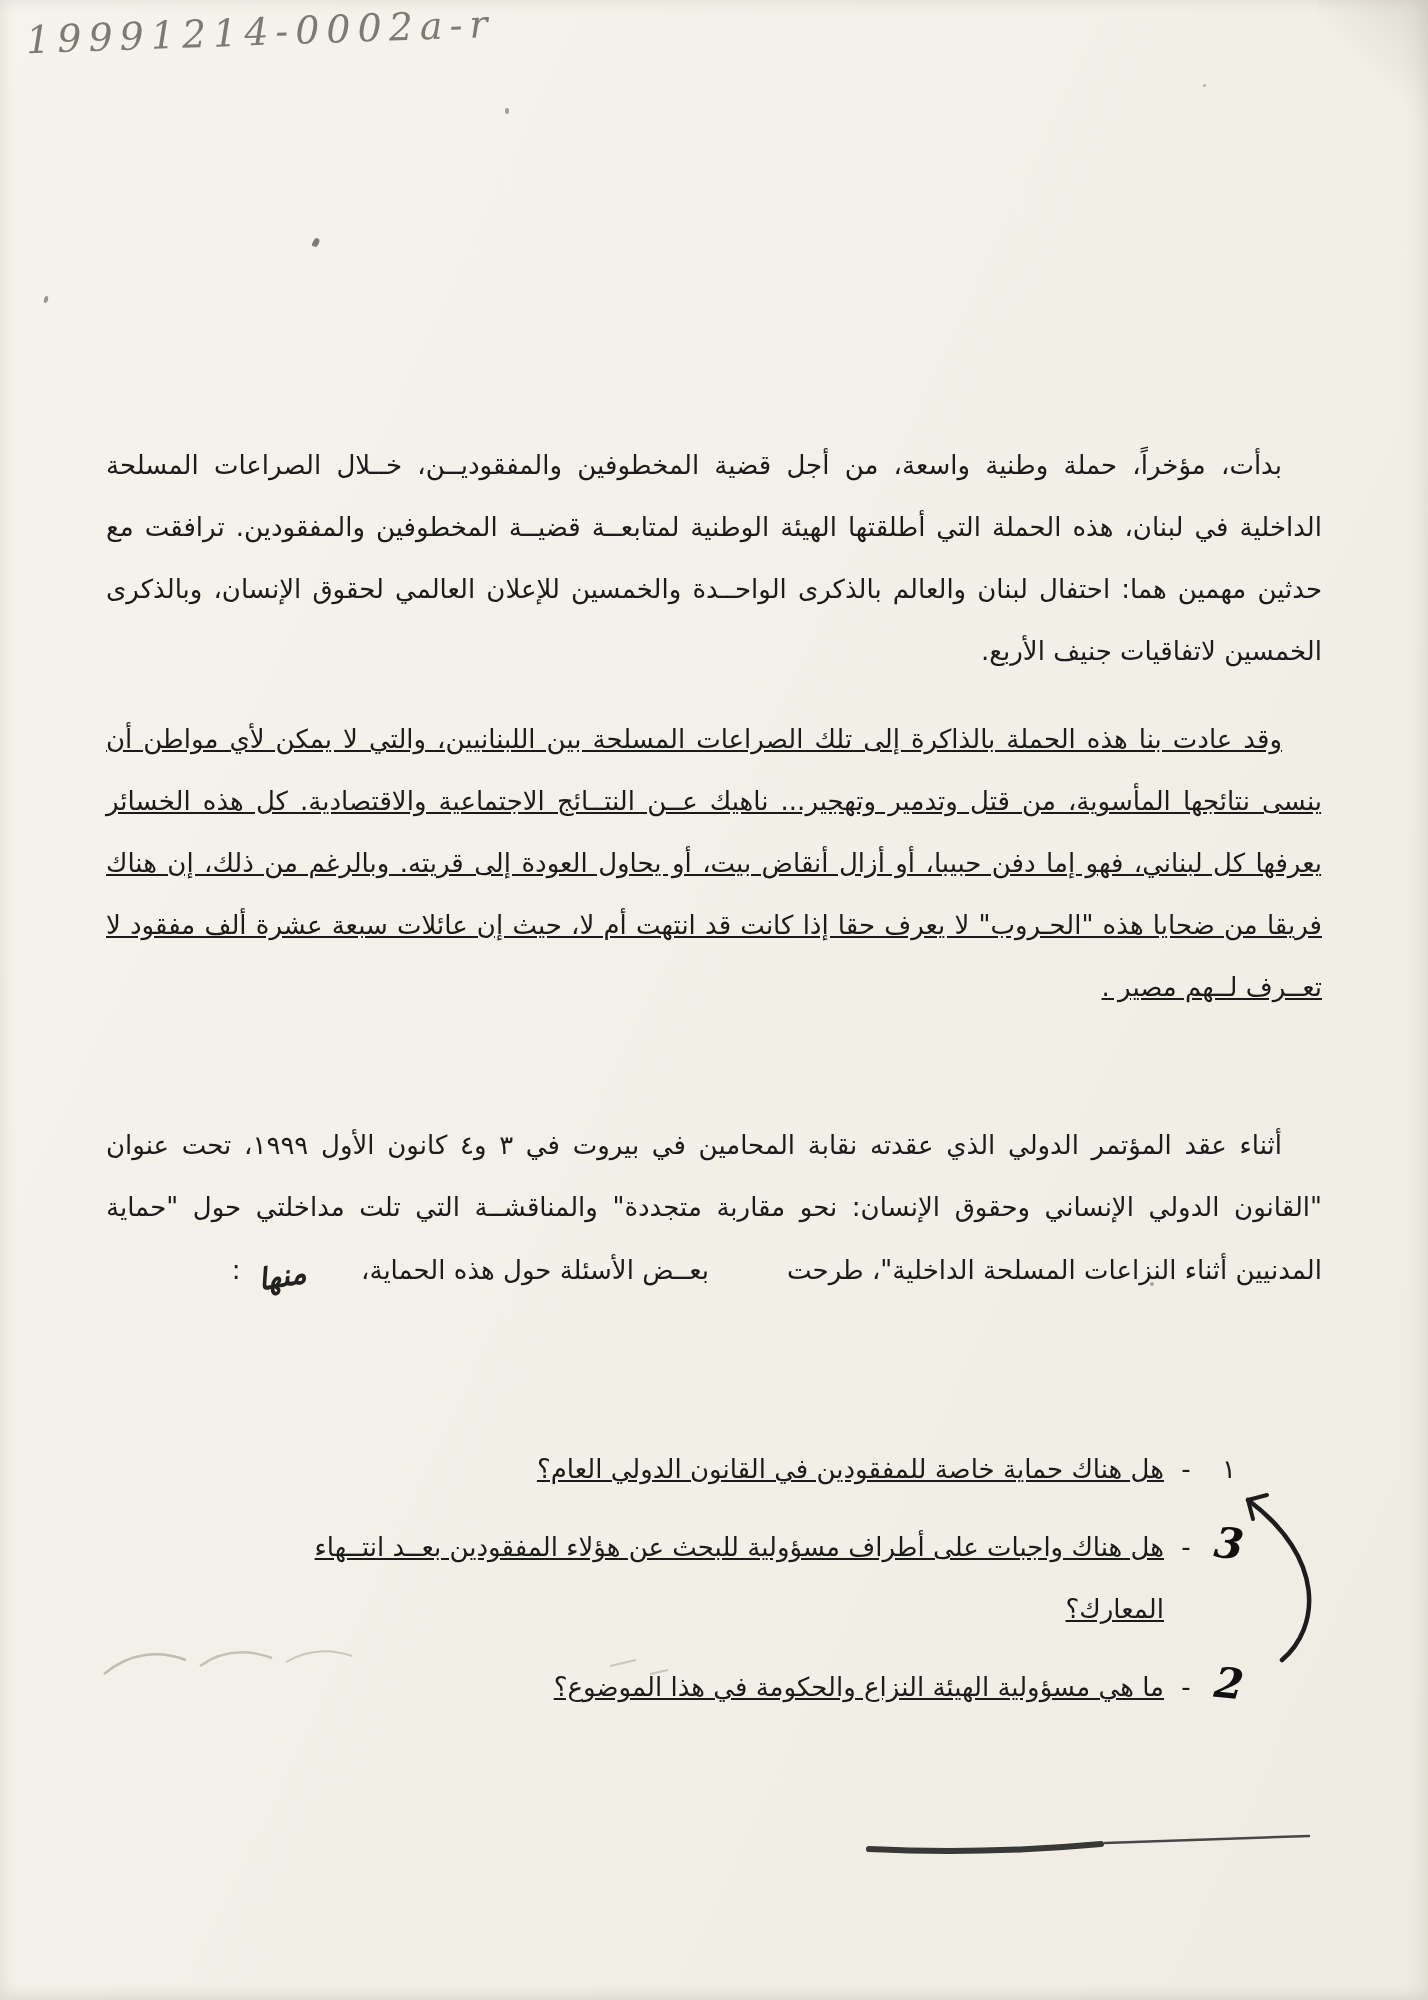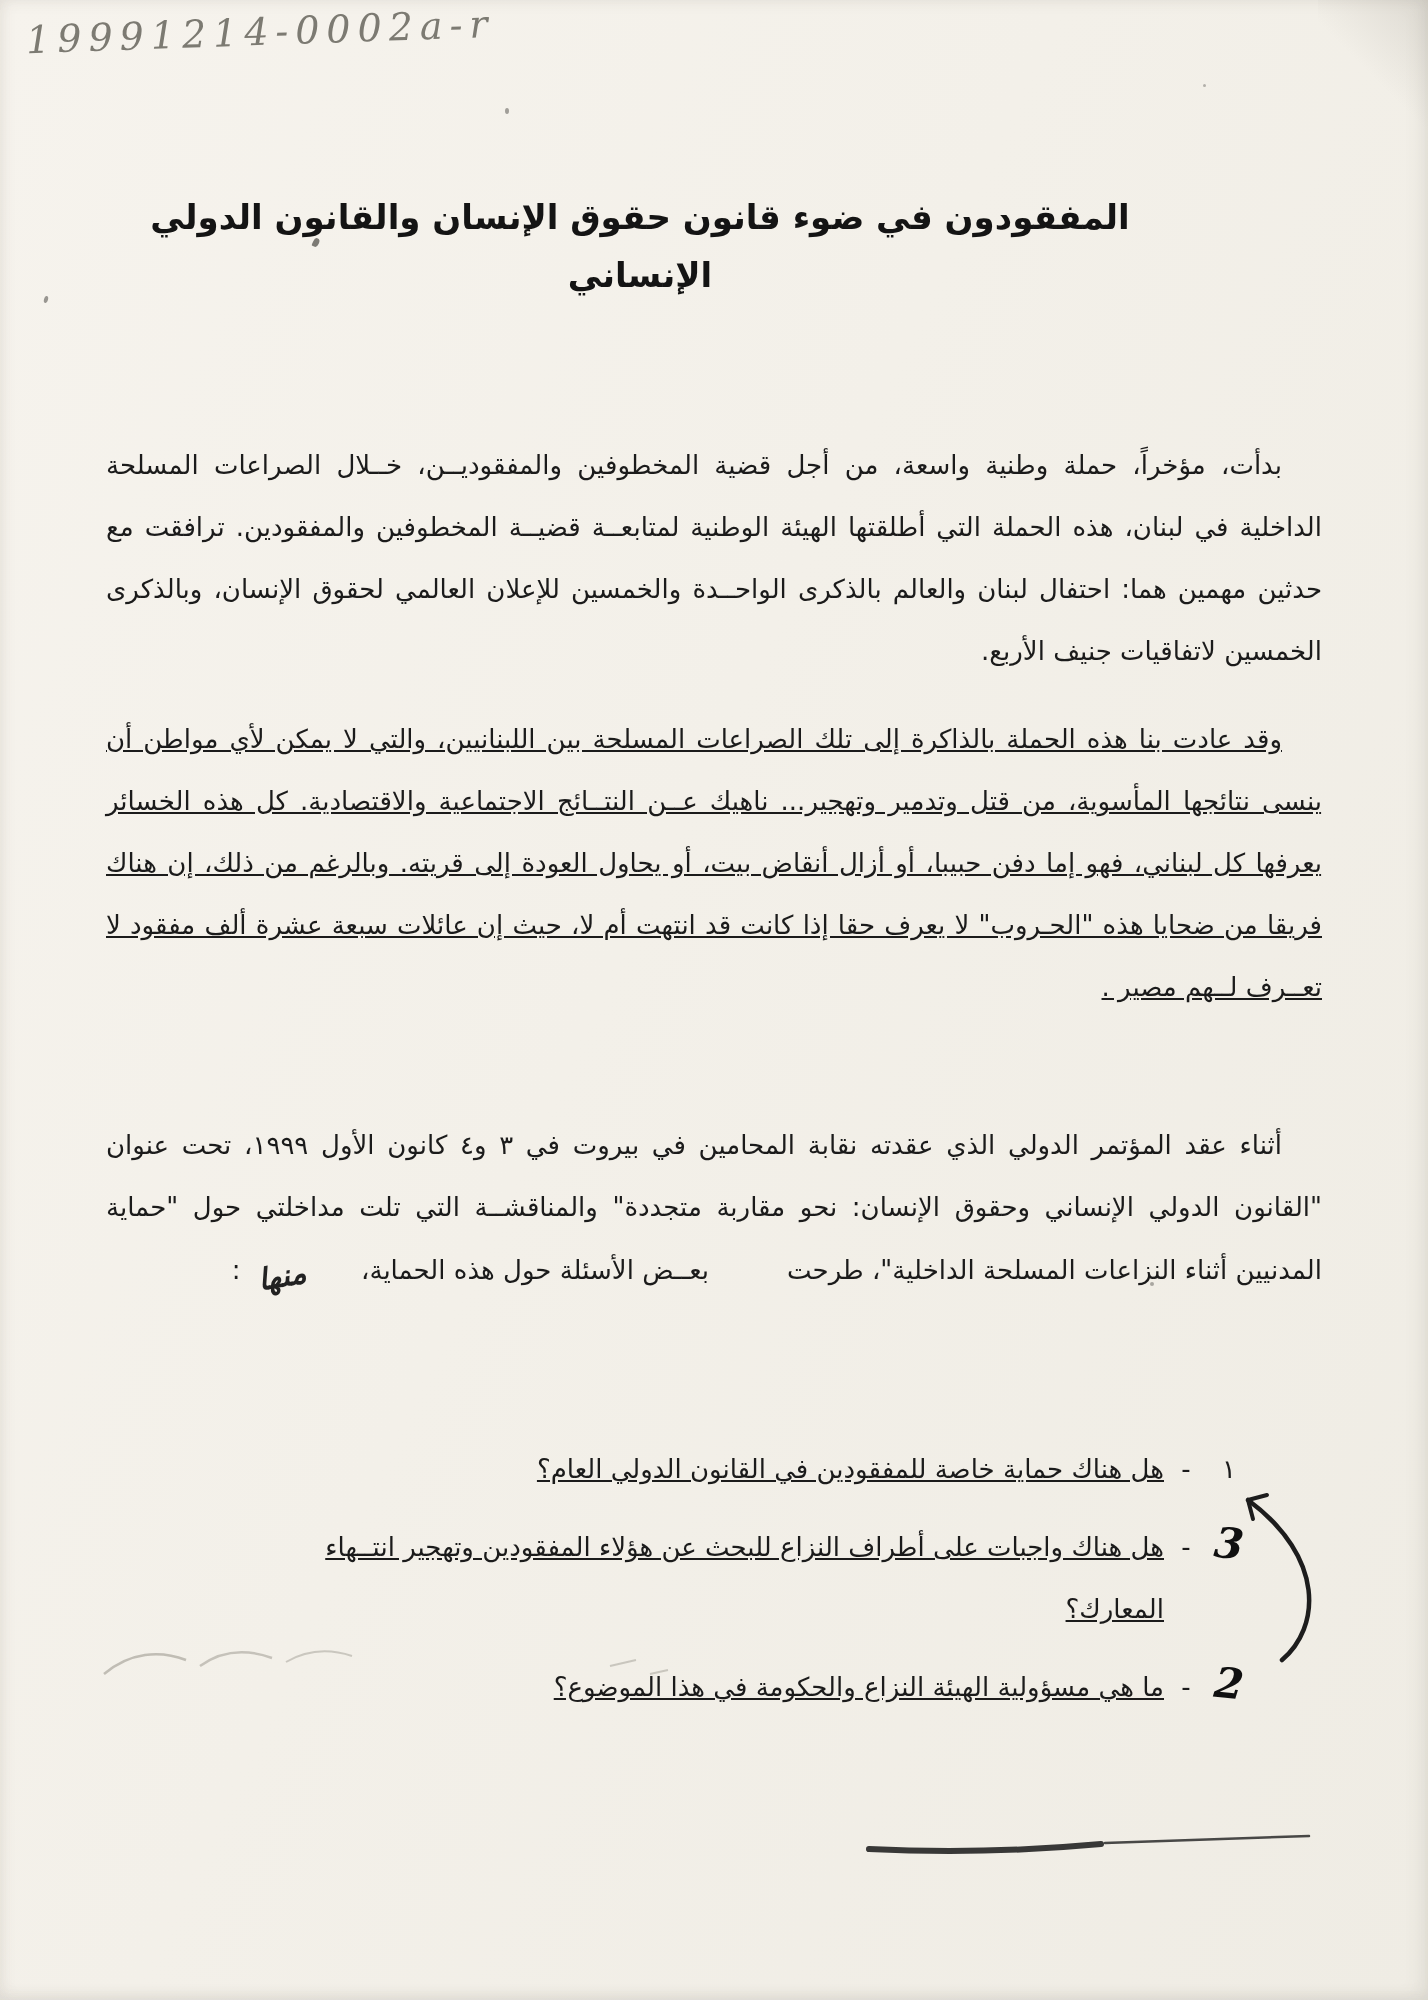--- a/index.html
+++ b/index.html
@@ -57,38 +57,37 @@
 </style>
 </head>
 <body>
 
 <div class="page">
 
   <div class="corner-shade"></div>
 
   <div class="hw-code">19991214-0002a-r</div>
 
-  <h1 class="doc-title">المفقودون في ضوء قانون حقوق الإنسان والقانون الدولي الإنساني</h1>
 
   <p class="para" id="p1">بدأت، مؤخراً، حملة وطنية واسعة، من أجل قضية المخطوفين والمفقوديــن، خــلال الصراعات المسلحة الداخلية في لبنان، هذه الحملة التي أطلقتها الهيئة الوطنية لمتابعــة قضيــة المخطوفين والمفقودين. ترافقت مع حدثين مهمين هما: احتفال لبنان والعالم بالذكرى الواحــدة والخمسين للإعلان العالمي لحقوق الإنسان، وبالذكرى الخمسين لاتفاقيات جنيف الأربع.</p>
 
   <p class="para" id="p2">وقد عادت بنا هذه الحملة بالذاكرة إلى تلك الصراعات المسلحة بين اللبنانيين، والتي لا يمكن لأي مواطن أن ينسى نتائجها المأسوية، من قتل وتدمير وتهجير... ناهيك عــن النتــائج الاجتماعية والاقتصادية. كل هذه الخسائر يعرفها كل لبناني، فهو إما دفن حبيبا، أو أزال أنقاض بيت، أو يحاول العودة إلى قريته. وبالرغم من ذلك، إن هناك فريقا من ضحايا هذه "الحـروب" لا يعرف حقا إذا كانت قد انتهت أم لا، حيث إن عائلات سبعة عشرة ألف مفقود لا تعــرف لــهم مصير .</p>
 
   <div class="para" id="p3"><span>أثناء عقد المؤتمر الدولي الذي عقدته نقابة المحامين في بيروت في ٣ و٤ كانون الأول ١٩٩٩، تحت عنوان "القانون الدولي الإنساني وحقوق الإنسان: نحو مقاربة متجددة" والمناقشــة التي تلت مداخلتي حول "حماية المدنيين أثناء النزاعات المسلحة الداخلية"، طرحت   بعــض الأسئلة حول هذه الحماية، </span><span class="hw-word">منها</span><span> :</span></div>
 
   <div class="questions">
     <div class="q-row">
       <span class="q-num">١</span>
       <span class="q-dash">-</span>
       <span class="q-text">هل هناك حماية خاصة للمفقودين في القانون الدولي العام؟</span>
     </div>
     <div class="q-row">
       <span class="q-num hw">3</span>
       <span class="q-dash">-</span>
-      <span class="q-text">هل هناك واجبات على أطراف النزاع للبحث عن هؤلاء المفقودين وتهجير انتــهاء
+      <span class="q-text">هل هناك واجبات على أطراف مسؤولية للبحث عن هؤلاء المفقودين بعــد انتــهاء
 المعارك؟</span>
     </div>
     <div class="q-row">
       <span class="q-num hw">2</span>
       <span class="q-dash">-</span>
       <span class="q-text">ما هي مسؤولية الهيئة النزاع والحكومة في هذا الموضوع؟</span>
     </div>
   </div>
 
 

